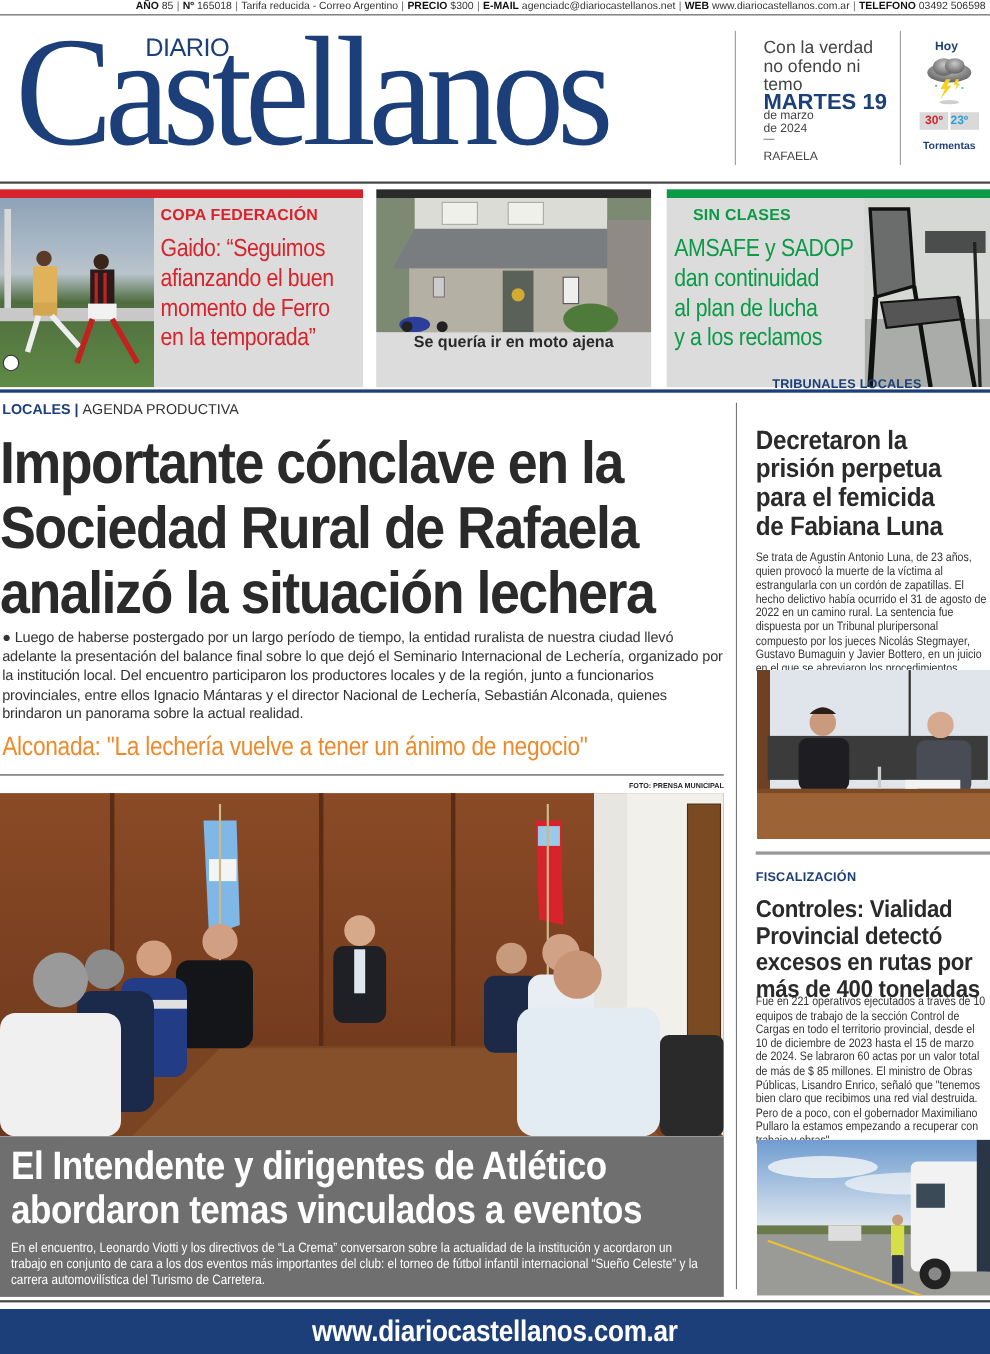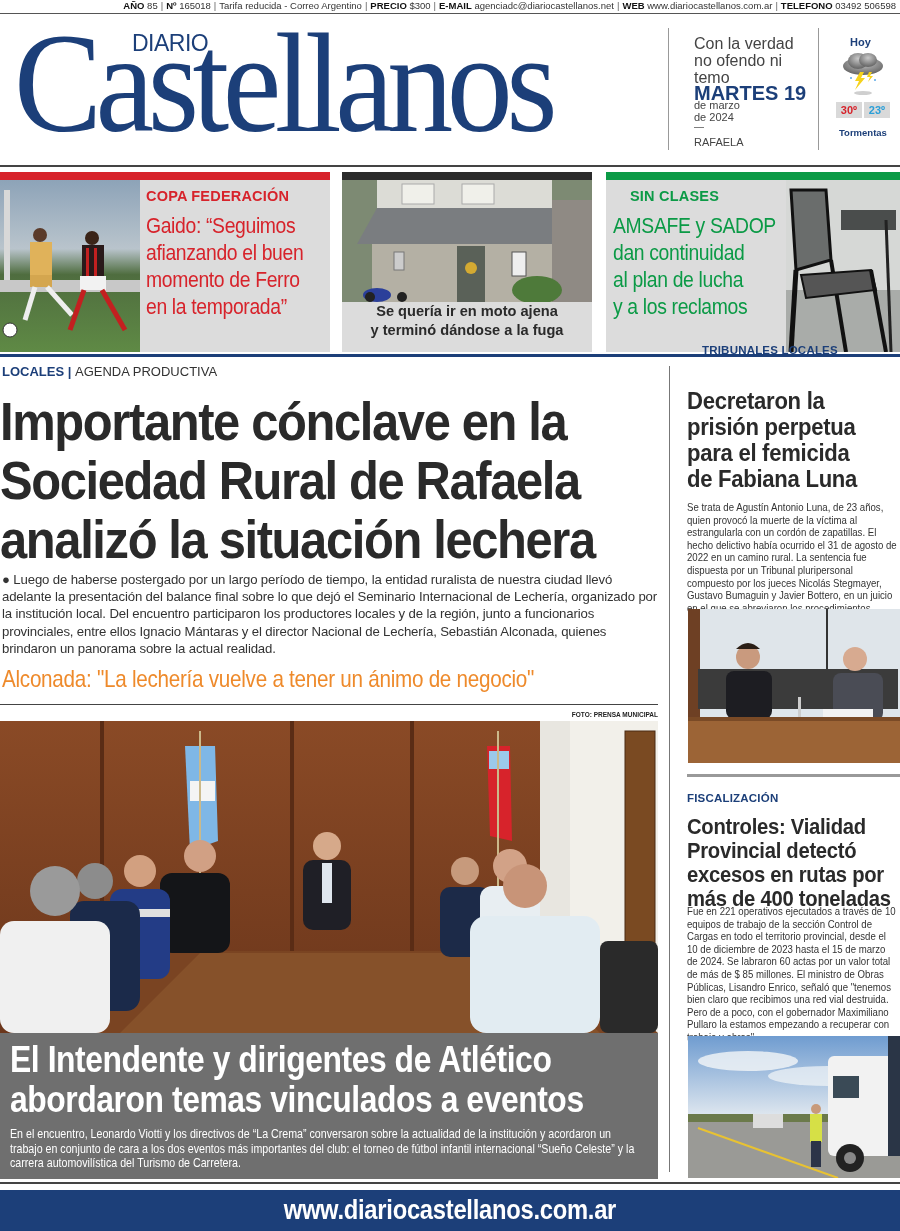--- a/index.html
+++ b/index.html
@@ -19,21 +19,21 @@
   #mast-divider1 { left: 668px; top: 28px; width: 1px; height: 122px; background: #999; }
   #mast-divider2 { left: 818px; top: 28px; width: 1px; height: 122px; background: #999; }
   #motto { left: 694px; top: 35px; width: 120px; font-size: 16px; color: #444; line-height: 17px; }
   #date-day { left: 694px; top: 82px; font-size: 20px; font-weight: bold; color: #1c3f79; }
   #date-month { left: 694px; top: 99px; font-size: 11px; color: #444; line-height: 12px; }
   #date-dash { left: 694px; top: 121px; font-size: 10px; color: #555; }
   #date-city { left: 694px; top: 136px; font-size: 11px; color: #444; }
   #weather-hoy { left: 850px; top: 36px; font-size: 11px; font-weight: bold; color: #1c3f79; }
   #weather-icon { left: 838px; top: 50px; width: 50px; height: 45px; }
   #temp-max { left: 836px; top: 102px; width: 26px; height: 16px; background: #d9d9d9; color: #d7232b; font-size: 11px; font-weight: bold; text-align: center; line-height: 16px; }
-  #temp-min { left: 864px; top: 102px; width: 26px; height: 16px; background: #d9d9d9; color: #2a9fd8; font-size: 11px; font-weight: bold; text-align: center; line-height: 16px; }
+  #temp-min { left: 864px; top: 102px; width: 26px; height: 16px; background: #d9d9d9; color: #2a9fd8; font-size: 11px; font-weight: bold; text-align: left; line-height: 16px; }
   #weather-label { left: 839px; top: 127px; font-size: 9.5px; font-weight: bold; color: #1c3f79; }
   #mast-rule { left: 0; top: 165px; width: 900px; height: 2px; background: #444; }
 
   
   .teaser { top: 172px; height: 180px; background: #dcdcdc; overflow: hidden; }
   .teaser-bar { position: absolute; left: 0; top: 0; width: 100%; height: 8px; }
   #teaser1 { left: 0; width: 330px; }
   #teaser2 { left: 342px; width: 250px; }
   #teaser3 { left: 606px; width: 294px; }
   .teaser-kicker { position: absolute; font-size: 14.5px; font-weight: bold; letter-spacing: 0.2px; }
@@ -163,21 +163,20 @@
       <rect x="52" y="72" width="10" height="18" fill="#ccc" stroke="#777"></rect>
       <rect x="210" y="20" width="40" height="102" fill="#8f8a84"></rect>
       <ellipse cx="195" cy="110" rx="25" ry="14" fill="#4e7a3a"></ellipse>
       <ellipse cx="35" cy="115" rx="14" ry="7" fill="#2b3f9a"></ellipse>
       <circle cx="28" cy="117" r="5" fill="#222"></circle>
       <circle cx="60" cy="117" r="5" fill="#222"></circle>
     </svg>
   </div>
   <div class="abs" style="left:0;top:130px;width:250px;text-align:center;font-size:14.6px;font-weight:bold;line-height:19px;color:#2a2a2a;">
     <div>Se quería ir en moto ajena</div>
-    <div>y terminó dándose a la fuga</div>
   </div>
 </div>
 
 <div id="teaser3" class="abs teaser">
   <div class="teaser-bar" style="background:#0b9a46;"></div>
   <div class="photo" style="left:180px;top:8px;width:114px;height:172px;background:#cfd2d0;">
     <svg width="114" height="172" viewBox="0 0 114 172">
       <rect x="0" y="0" width="114" height="172" fill="#d6d8d6"></rect>
       <rect x="0" y="110" width="114" height="62" fill="#a9aca9"></rect>
       <path d="M5,10 L40,10 L45,80 L10,90 Z" fill="#6a6d6c" stroke="#111" stroke-width="3"></path>

